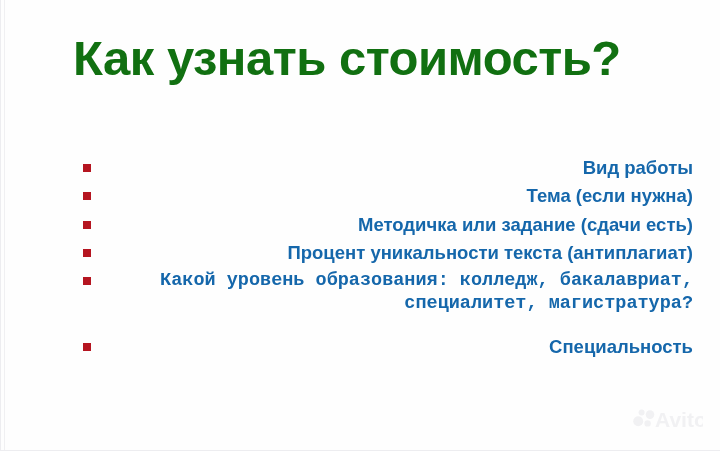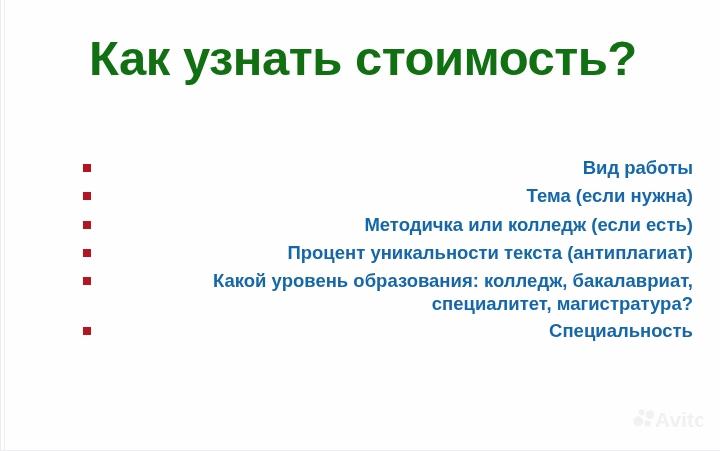--- a/index.html
+++ b/index.html
@@ -27,21 +27,21 @@
   .paper-seam {
     position: absolute;
     left: 3px;
     top: 0;
     width: 1px;
     height: 451px;
     background: #f0f0f2;
   }
   .slide-title {
     position: absolute;
-    left: 88px;
+    left: 72px;
     top: 33px;
     font-size: 49px;
     font-weight: bold;
     color: #117011;
     letter-spacing: -0.5px;
     line-height: 1.05;
     white-space: nowrap;
   }
   .subtitle {
     position: absolute;
@@ -66,21 +66,22 @@
     position: relative;
     padding-left: 26px;
     margin-bottom: 5px;
     font-size: 18.5px;
     font-weight: bold;
     color: #1567ab;
     line-height: 1.26;
     text-align: right;
   }
   .bullet-item.two-line {
-    margin-bottom: 3px;
+    margin-bottom: 19px;
+    font-family: Liberation Mono, monospace;
   }
   .bullet-marker {
     position: absolute;
     left: 0px;
     top: 8px;
     width: 8px;
     height: 8px;
     background: #b51520;
     display: block;
   }
@@ -116,21 +117,21 @@
     <li class="bullet-item">
       <span class="bullet-marker"></span>
       <span class="bullet-text">Вид работы</span>
     </li>
     <li class="bullet-item">
       <span class="bullet-marker"></span>
       <span class="bullet-text">Тема (если нужна)</span>
     </li>
     <li class="bullet-item">
       <span class="bullet-marker"></span>
-      <span class="bullet-text">Методичка или колледж (если есть)</span>
+      <span class="bullet-text">Методичка или задание (сдачи есть)</span>
     </li>
     <li class="bullet-item">
       <span class="bullet-marker"></span>
       <span class="bullet-text">Процент уникальности текста (антиплагиат)</span>
     </li>
     <li class="bullet-item two-line">
       <span class="bullet-marker"></span>
       <span class="bullet-text">Какой уровень образования: колледж, бакалавриат,
 специалитет, магистратура?</span>
     </li>

